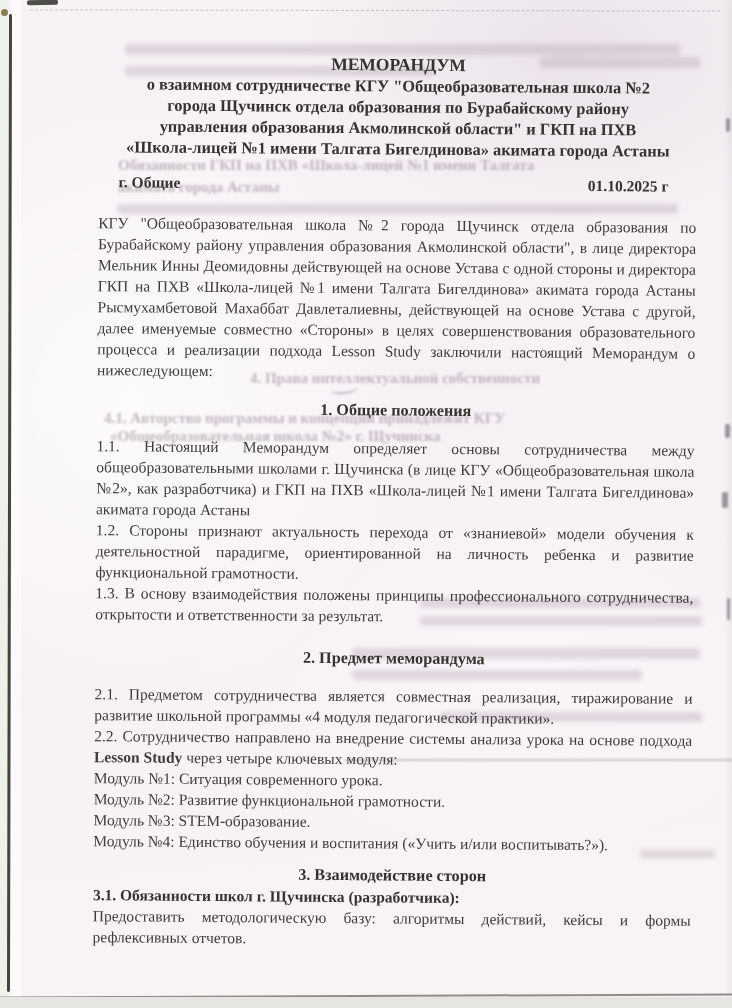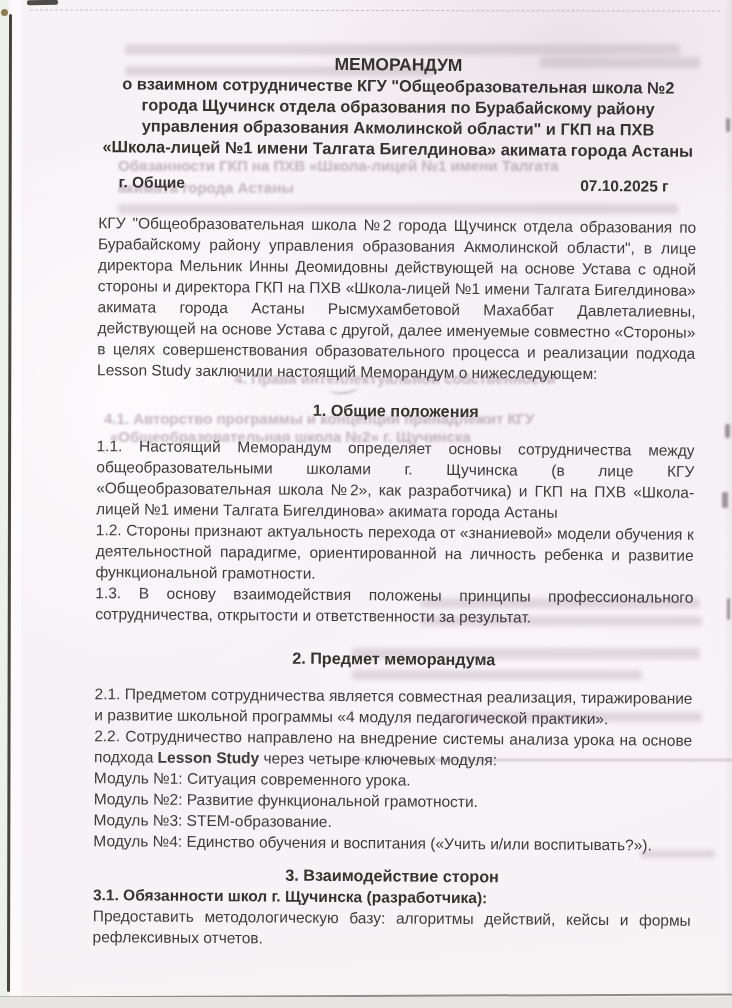--- a/index.html
+++ b/index.html
@@ -1,18 +1,18 @@
 <!DOCTYPE html>
 <html><head>
 <meta charset="utf-8">
 <style>
   html,body{margin:0;padding:0;background:#dcdad6;}
   .scan{
     position:relative;width:732px;height:1008px;overflow:hidden;
-    font-family:Liberation Sans, sans-serif;
+    font-family:Liberation Serif, serif;
     color:#3e3c3a;
     background:
       radial-gradient(ellipse 420px 260px at 78% 5%, rgba(224,214,222,0.55), transparent 70%),
       radial-gradient(ellipse 380px 420px at 18% 40%, rgba(255,255,255,0.65), transparent 75%),
       radial-gradient(ellipse 500px 300px at 70% 65%, rgba(252,248,252,0.5), transparent 70%),
       linear-gradient(175deg,#f7f2f6 0%,#f6f1f5 60%,#f8f4f6 100%);
   }
   
   .left-strip{position:absolute;left:0;top:0;width:8px;height:1008px;background:#eef1ea;}
   .left-edge-line{position:absolute;left:8px;top:14px;width:2.5px;height:978px;background:#45453c;transform:rotate(0.12deg);border-radius:2px;}
@@ -91,21 +91,21 @@
   <div class="content">
 
     <div class="doc-title">МЕМОРАНДУМ</div>
     <div class="doc-subtitle">о взаимном сотрудничестве КГУ "Общеобразовательная школа №2</div>
     <div class="doc-subtitle">города Щучинск отдела образования по Бурабайскому району</div>
     <div class="doc-subtitle">управления образования Акмолинской области" и ГКП на ПХВ</div>
     <div class="doc-subtitle">«Школа-лицей №1 имени Талгата Бигелдинова» акимата города Астаны</div>
 
     <div class="date-row">
       <span>г. Общие</span>
-      <span>07.10.2025 г</span>
+      <span>01.10.2025 г</span>
     </div>
 
     <p class="para intro">КГУ "Общеобразовательная школа №2 города Щучинск отдела образования по Бурабайскому району управления образования Акмолинской области", в лице директора Мельник Инны Деомидовны действующей на основе Устава с одной стороны и директора ГКП на ПХВ «Школа-лицей №1 имени Талгата Бигелдинова» акимата города Астаны Рысмухамбетовой Махаббат Давлеталиевны, действующей на основе Устава с другой, далее именуемые совместно «Стороны» в целях совершенствования образовательного процесса и реализации подхода Lesson Study заключили настоящий Меморандум о нижеследующем:</p>
 
     <div class="sec-heading h1-gap">1. Общие положения</div>
     <p class="para after-heading">1.1. Настоящий Меморандум определяет основы сотрудничества между общеобразовательными школами г. Щучинска (в лице КГУ «Общеобразовательная школа №2», как разработчика) и ГКП на ПХВ «Школа-лицей №1 имени Талгата Бигелдинова» акимата города Астаны</p>
     <p class="para">1.2. Стороны признают актуальность перехода от «знаниевой» модели обучения к деятельностной парадигме, ориентированной на личность ребенка и развитие функциональной грамотности.</p>
     <p class="para">1.3. В основу взаимодействия положены принципы профессионального сотрудничества, открытости и ответственности за результат.</p>
 
     <div class="sec-heading h2-gap">2. Предмет меморандума</div>

